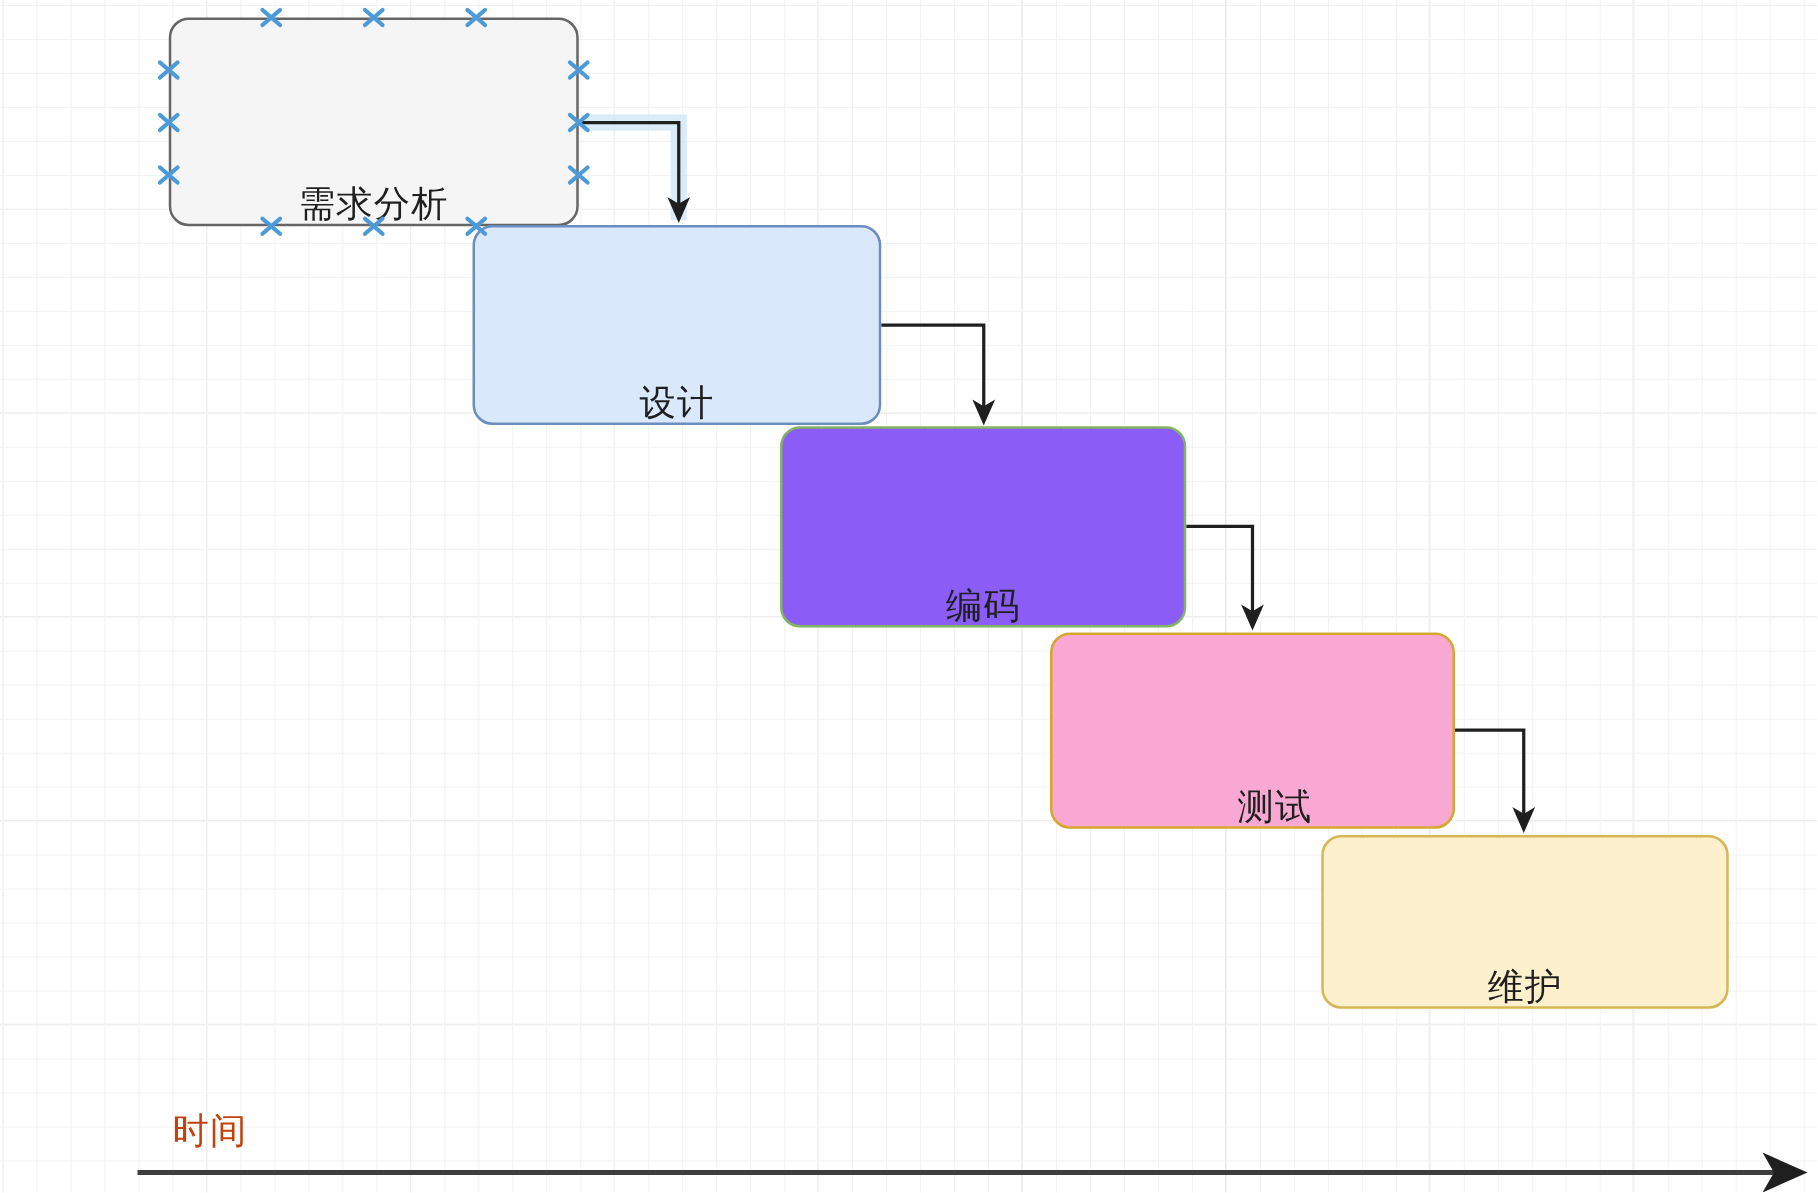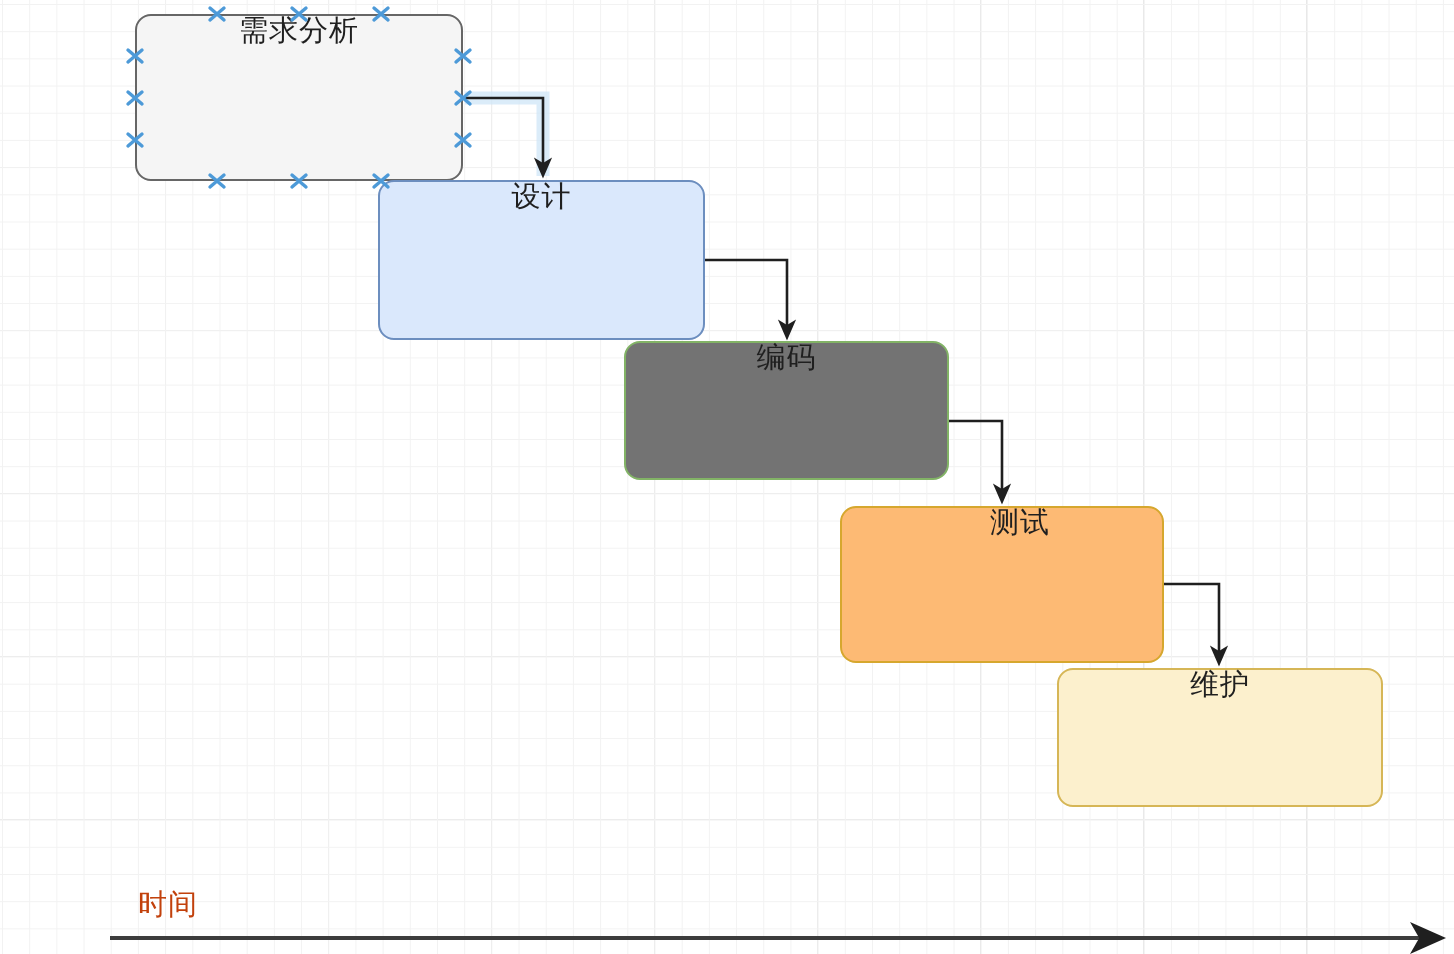--- a/index.html
+++ b/index.html
@@ -34,21 +34,21 @@
     background-position: 2px 4px, 2px 4px, 2px 4px, 2px 4px;
     pointer-events: none;
   }
   .node {
     position: absolute;
     box-sizing: border-box;
     border-radius: 16px;
     border-style: solid;
     border-width: 2px;
     display: flex;
-    align-items: flex-start;
+    align-items: flex-end;
     justify-content: center;
   }
   .node-label {
     font-size: 29px;
     color: #1f1f1f;
     letter-spacing: 1px;
     line-height: 1;
     user-select: none;
   }
   .edges {
@@ -101,27 +101,27 @@
   <div class="node" style="left:135px; top:14px; width:328px; height:167px;
               background:#f5f5f5; border-color:#666666;">
     <span class="node-label">需求分析</span>
   </div>
 
   <div class="node" style="left:378px; top:180px; width:327px; height:160px;
               background:#dae8fc; border-color:#6c8ebf;">
     <span class="node-label">设计</span>
   </div>
 
-  <div class="node" style="left:624px; top:341px; width:325px; height:139px;
-              background:#737373; border-color:#82b366;">
+  <div class="node" style="left:624px; top:341px; width:325px; height:161px;
+              background:#8b5cf6; border-color:#82b366;">
     <span class="node-label">编码</span>
   </div>
 
   <div class="node" style="left:840px; top:506px; width:324px; height:157px;
-              background:#fdba74; border-color:#d6a72e;padding-left:36px;">
+              background:#f9a8d4; border-color:#d6a72e;padding-left:36px;">
     <span class="node-label">测试</span>
   </div>
 
   <div class="node" style="left:1057px; top:668px; width:326px; height:139px;
               background:#fcf0cd; border-color:#d6b656;">
     <span class="node-label">维护</span>
   </div>
 
   <svg class="handles" style="left:0; top:0;" width="1454" height="954" viewBox="0 0 1454 954">
     <g stroke="#4d9ad8" stroke-width="3.4" stroke-linecap="round" fill="none">

